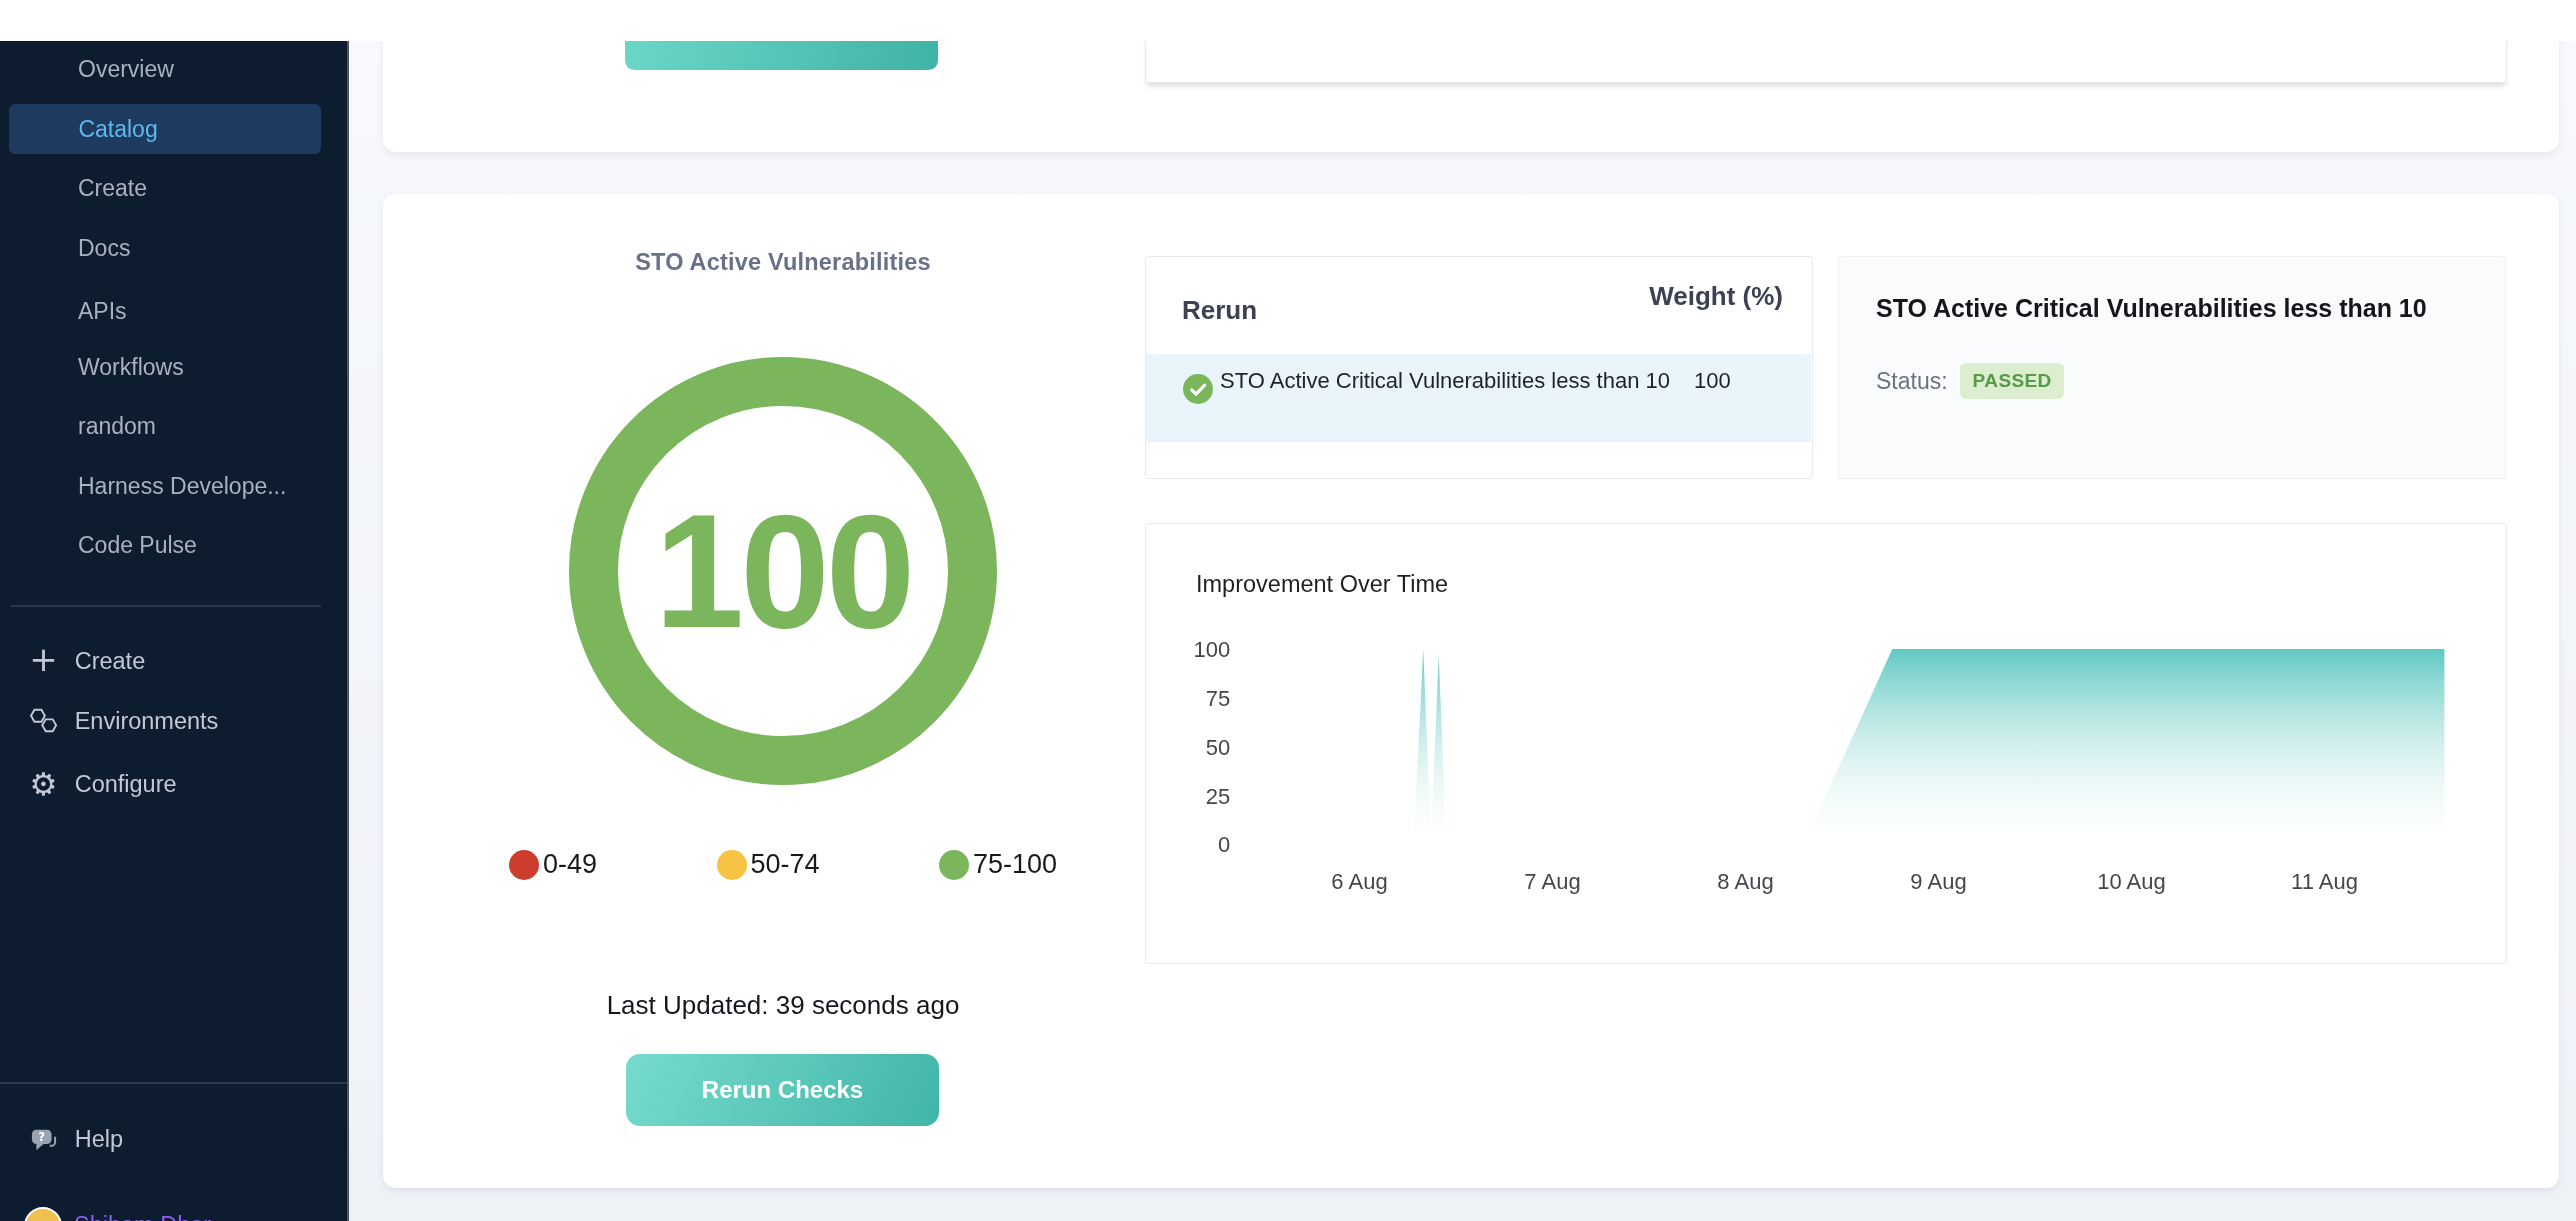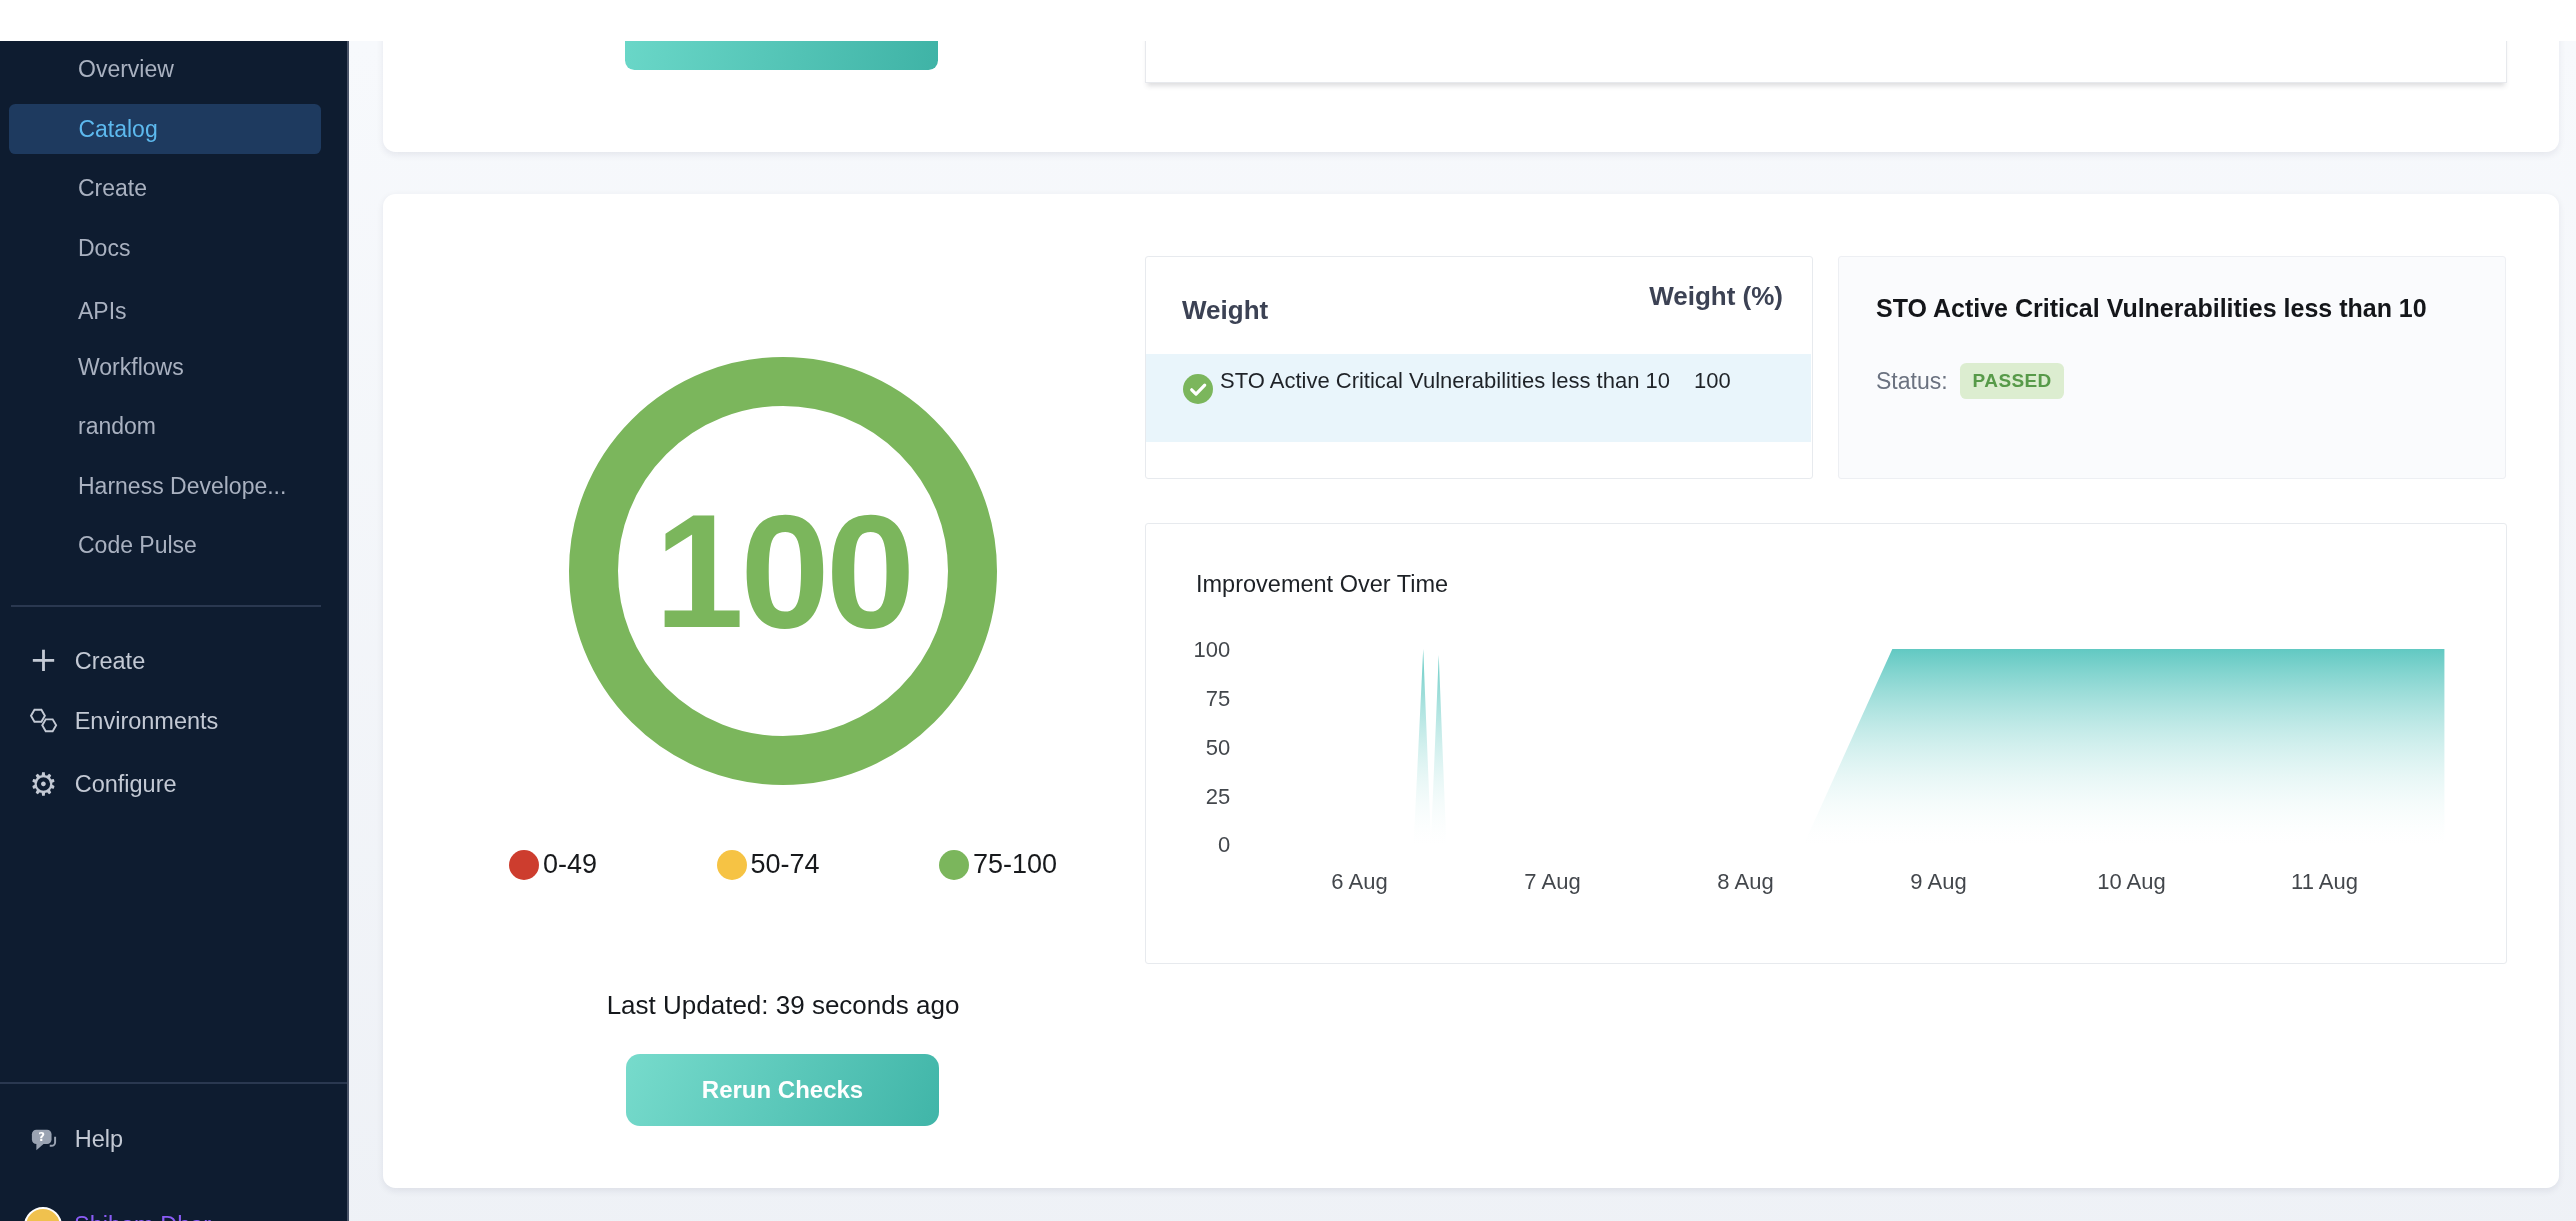--- a/index.html
+++ b/index.html
@@ -145,20 +145,21 @@
     </div>
   </nav>
   <div class="sidebar-edge"></div>
 
   <div class="card" id="card-top"></div>
   <div id="teal-remnant"></div>
   <div id="panel-remnant"></div>
 
   <div class="card" id="card-main"></div>
 
+  <div class="gauge-title">STO Active Vulnerabilities</div>
   <div class="ring"></div>
   <div class="score">100</div>
 
   <div class="legend">
     <span class="legend-item">
       <span class="dot dot-r"></span>
       <span>0-49</span>
     </span>
     <span class="legend-item">
       <span class="dot dot-y"></span>
@@ -167,21 +168,21 @@
     <span class="legend-item">
       <span class="dot dot-g"></span>
       <span>75-100</span>
     </span>
   </div>
 
   <div class="last-updated">Last Updated: 39 seconds ago</div>
   <button class="rerun-btn">Rerun Checks</button>
 
   <div class="checks-panel">
-    <div class="th-checks">Weight</div>
+    <div class="th-checks">Rerun</div>
     <div class="th-weight">Weight (%)</div>
     <div class="check-row">
       <span class="check-icon">
         <svg width="30" height="30" viewBox="0 0 38 38">
           <circle cx="19" cy="19" r="19" fill="#7bb65c"></circle>
           <path d="M11 20 l5.5 5.5 L27.5 14" stroke="#ffffff" stroke-width="4" fill="none" stroke-linecap="round" stroke-linejoin="round"></path>
         </svg>
       </span>
       <div class="check-name">STO Active Critical Vulnerabilities less than 10</div>
       <div class="check-weight">100</div>

